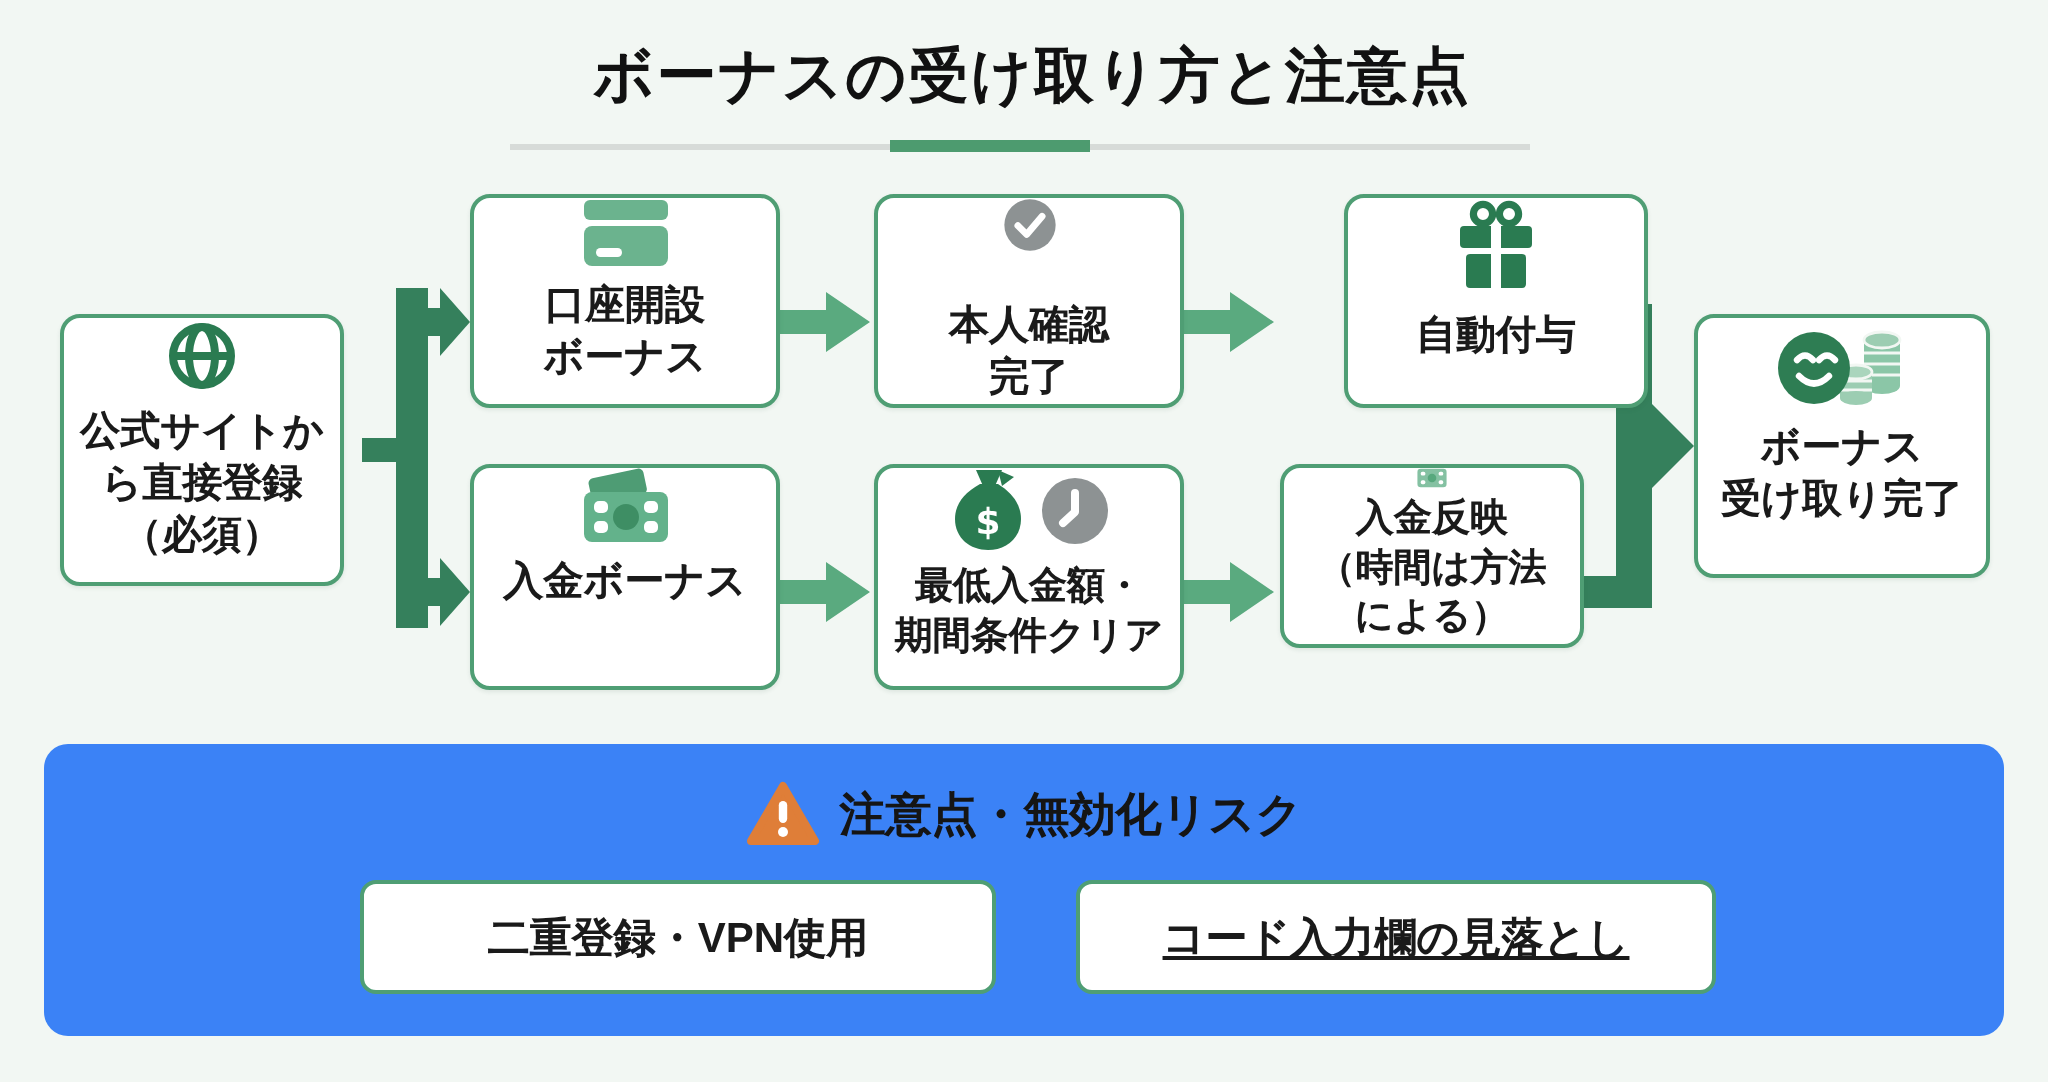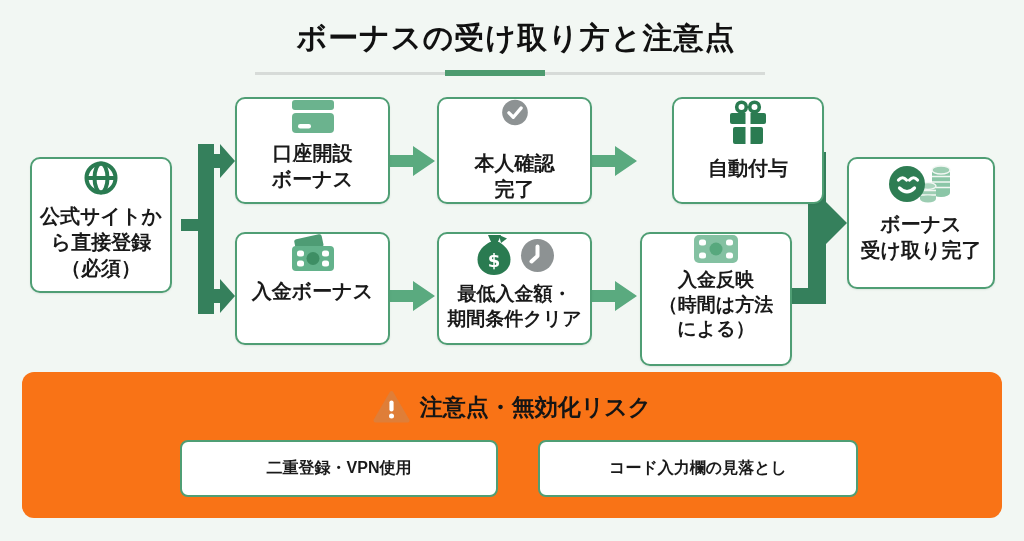--- a/index.html
+++ b/index.html
@@ -36,52 +36,52 @@
     text-align:center;white-space:pre-line;color:#1A1A1A;
   }
   .icon-row{display:flex;align-items:center;gap:6px;}
 
   .b-start{left:30px;top:157px;width:142px;height:136px;}
   .b-t1{left:235px;top:97px;width:155px;height:107px;}
   .b-t2{left:437px;top:97px;width:155px;height:107px;gap:24px;}
   .b-t3{left:640px;top:97px;width:152px;height:107px;gap:10px;margin-left:32px;}
   .b-b1{left:235px;top:232px;width:155px;height:113px;}
   .b-b2{left:437px;top:232px;width:155px;height:113px;}
-  .b-b3{left:640px;top:232px;width:152px;height:134px;gap:4px;font-family:Liberation Serif, serif;}
+  .b-b3{left:640px;top:232px;width:152px;height:92px;gap:4px;font-family:Liberation Serif, serif;}
   .b-end{left:847px;top:157px;width:148px;height:132px;}
   .b-b2 .label,.b-b3 .label{font-size:19px;}
 
   
   .conn{position:absolute;z-index:1;}
   .a-t1{left:389px;top:145px;}
   .a-t2{left:591px;top:145px;}
   .a-b1{left:389px;top:280px;}
   .a-b2{left:591px;top:280px;}
   .branch{left:181px;top:140px;}
   .merge{left:783px;top:145px;}
 
   
   .caution{
     position:absolute;left:22px;top:372px;width:980px;height:146px;
-    background:#f97316;border-radius:12px;z-index:1;
+    background:#3b82f6;border-radius:12px;z-index:1;
   }
   .caution-head{
     position:absolute;top:18px;left:0;width:100%;
     display:flex;align-items:center;justify-content:center;gap:10px;
     font-size:23px;font-weight:800;color:#151515;
   }
   .c-box{
     position:absolute;top:68px;height:57px;
     background:#FFFFFF;border:2px solid #4F9E74;border-radius:8px;
     box-sizing:border-box;
     display:flex;align-items:center;justify-content:center;
-    font-size:16px;font-weight:bold;color:#1A1A1A;
+    font-size:21px;font-weight:bold;color:#1A1A1A;
   }
   .c-box1{left:158px;width:318px;}
-  .c-box2{left:516px;width:320px;}
+  .c-box2{left:516px;width:320px;text-decoration:underline;}
 </style>
 </head>
 <body>
 
 <div class="canvas">
 
   <h1 class="page-title">ボーナスの受け取り方と注意点</h1>
   <div class="title-line"></div>
   <div class="title-line-green"></div>
 

